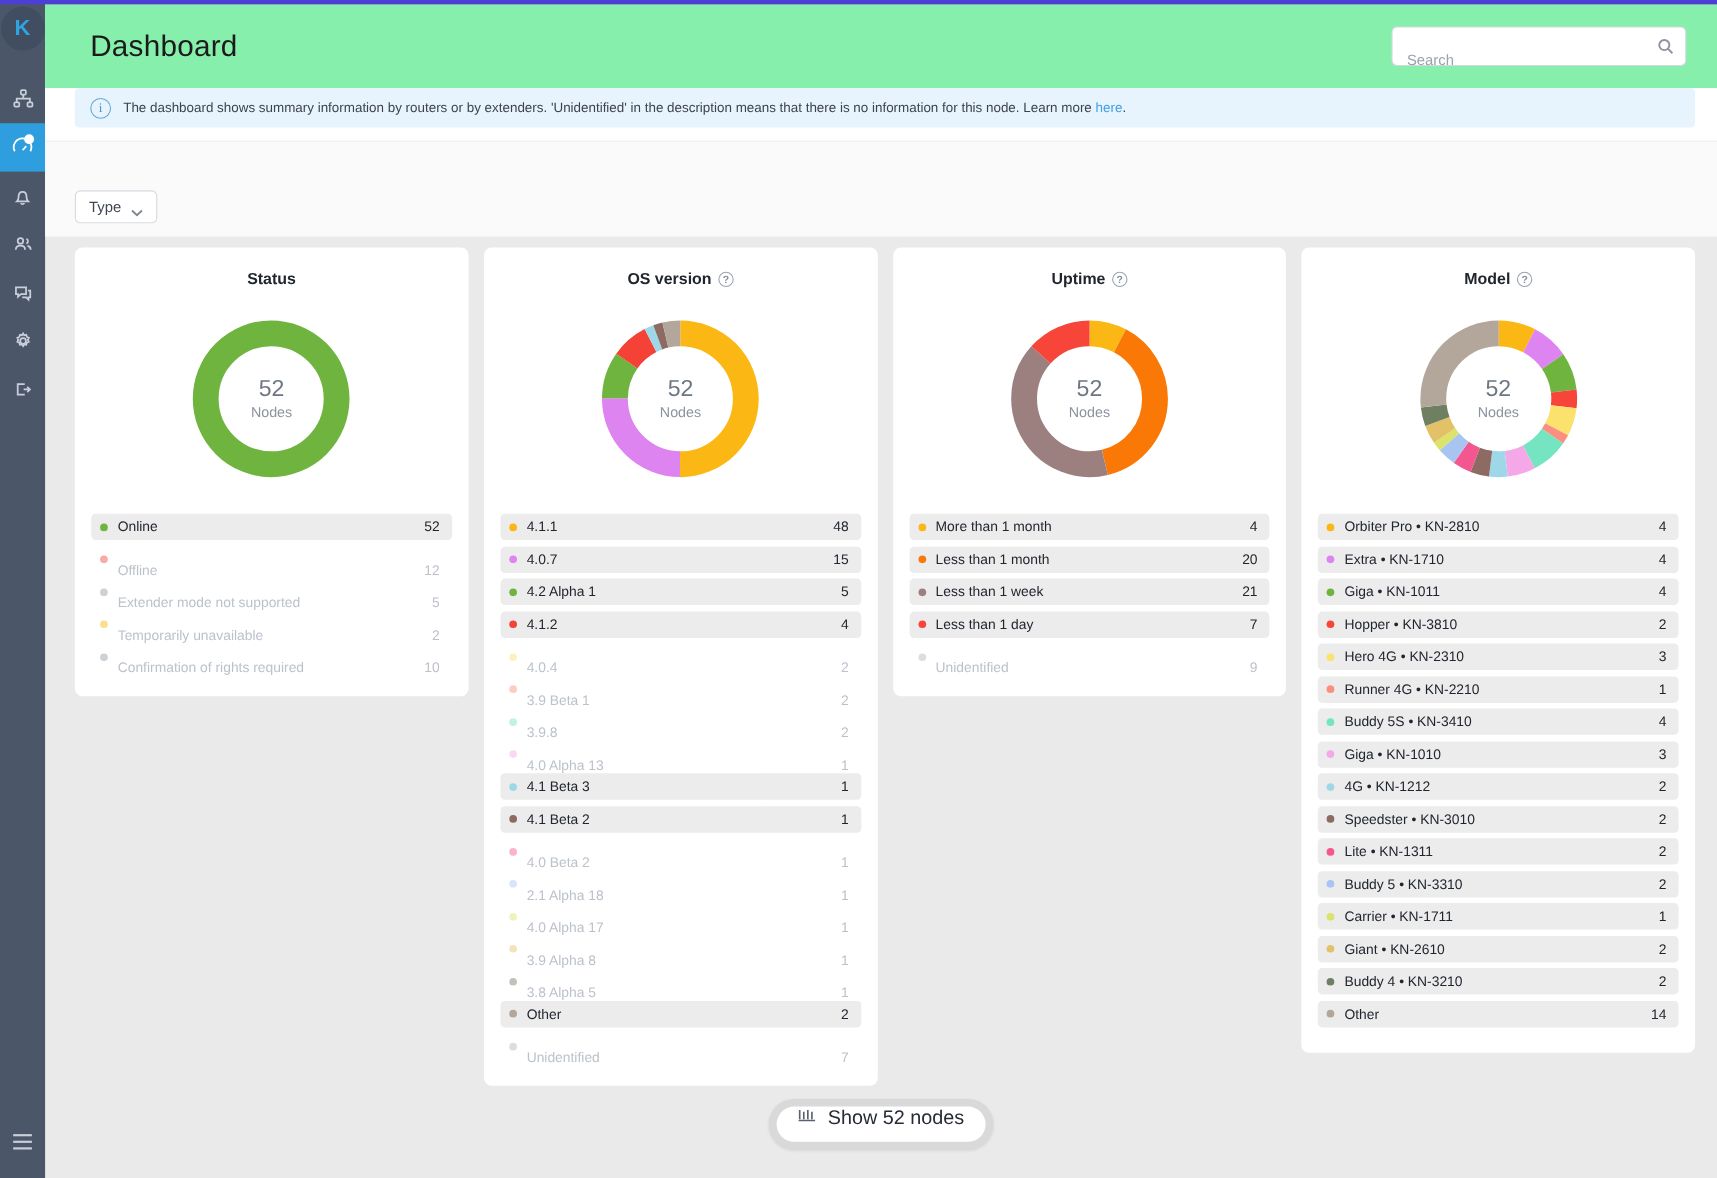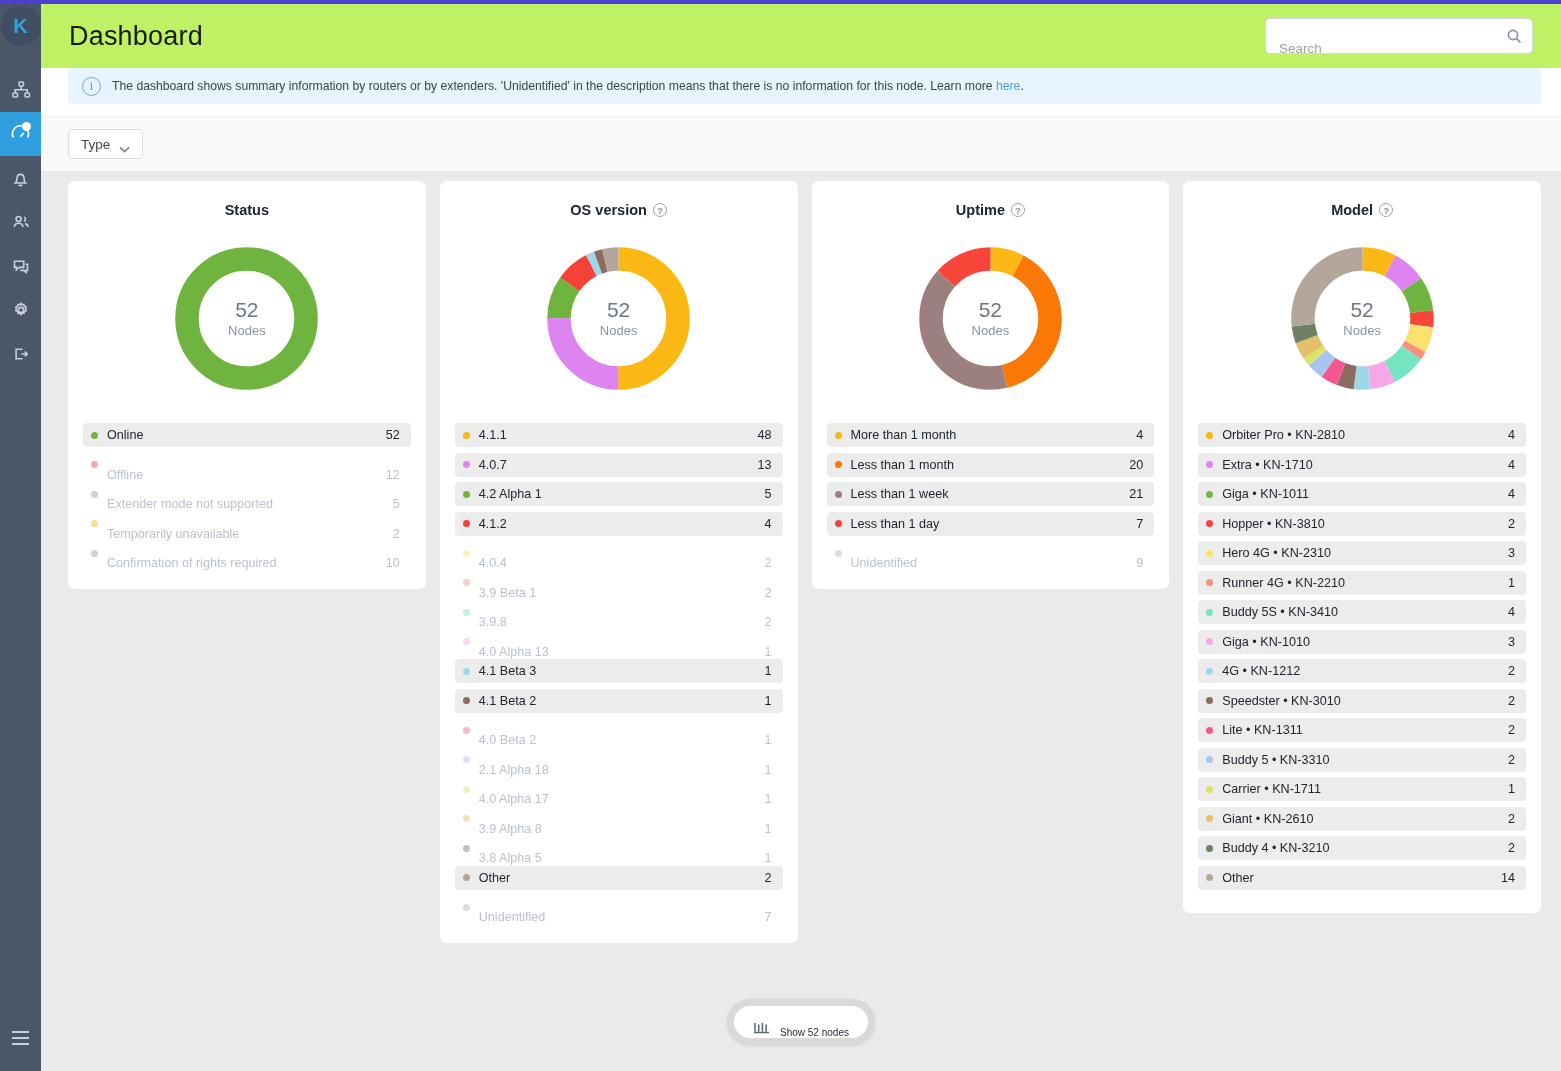--- a/index.html
+++ b/index.html
@@ -38,22 +38,22 @@
     border-radius: 50%; background: #ffffff;
   }
   .sidebar-bottom { margin-top: auto; margin-bottom: 18px; }
   .hamburger { width: 41px; height: 30px; display: flex; flex-direction: column;
     align-items: center; justify-content: center; gap: 4px; cursor: pointer; }
   .hamburger span { display: block; width: 17px; height: 2px; background: #c8cfda; }
 
   
   .main { position: absolute; left: 41px; top: 4px; right: 0; bottom: 0; }
   .header {
-    height: 64px; background: #bef264; display: flex; align-items: center;
-    padding: 0 28px 0 28px; justify-content: space-between;
+    height: 76px; background: #86efac; display: flex; align-items: center;
+    padding: 0 28px 0 41px; justify-content: space-between;
   }
   .page-title { font-size: 27px; color: #1b1b1b; font-weight: 400; letter-spacing: 0.2px; }
   .search-box {
     width: 268px; height: 36px; border: 1px solid #d4d9e0; border-radius: 5px;
     display: flex; align-items: center; padding: 0 10px 0 13px; background: #fff;
   }
   .search-box input {
     border: none; outline: none; flex: 1; font-size: 13.5px; color: #444;
     font-family: "Liberation Sans", sans-serif; background: transparent; margin-top: 25px;
   }
@@ -73,21 +73,21 @@
     font-family: "Liberation Serif", serif; flex: 0 0 auto; margin-right: 11px;
   }
   .banner .txt { font-size: 12.2px; color: #3b4350; }
   .banner .txt a { color: #42a0e3; text-decoration: none; }
 
   
   .filter-bar { background: #fafafa; padding: 12px 0 12px 27px; border-top: 1px solid #f0f0f0;}
   .type-btn {
     display: inline-flex; align-items: center; gap: 9px; height: 30px;
     border: 1px solid #d6dae1; border-radius: 5px; background: #fff;
-    padding: 0 12px; font-size: 13.5px; color: #3f4652; cursor: pointer;
+    padding: 0 12px; font-size: 13.5px; color: #3f4652; cursor: pointer; margin-top: 32px;
   }
   .chev { width: 11px; height: 7px; }
   .chev svg { stroke: #7d8694; fill: none; stroke-width: 1.7; }
 
   
   .cards {
     display: flex; gap: 14px; padding: 10px 20px 0 27px; align-items: flex-start;
   }
   .card {
     background: #ffffff; border-radius: 7px; flex: 1 1 0; min-width: 0;
@@ -130,22 +130,22 @@
   .bottom-bar {
     position: absolute; left: 0; right: 0; bottom: 26px;
     display: flex; justify-content: center; pointer-events: none;
   }
   .show-nodes-pill {
     background: #d9d9d9; border-radius: 24px; padding: 7px;
     pointer-events: auto; box-shadow: 0 1px 3px rgba(0,0,0,0.10);
   }
   .show-nodes-btn {
     background: #ffffff; border-radius: 18px; height: 32px; padding: 0 19px;
-    display: flex; align-items: flex-end; gap: 10px; cursor: pointer;
-    font-size: 10px; color: #262c35; border: none;
+    display: flex; align-items: flex-start; gap: 10px; cursor: pointer;
+    font-size: 18px; color: #262c35; border: none;
     font-family: "Liberation Sans", sans-serif;
   }
   .nodes-icon svg { stroke: #5a6270; fill: none; stroke-width: 1.5; }
 </style>
 </head>
 <body>
 
 <div class="top-accent"></div>
 
 <div class="sidebar">
@@ -311,21 +311,21 @@
         </div>
         <div class="legend">
           <div class="legend-row hi">
             <span class="legend-dot" style="background: rgb(251, 183, 19);"></span>
             <span class="legend-label">4.1.1</span>
             <span class="legend-val">48</span>
           </div>
           <div class="legend-row hi">
             <span class="legend-dot" style="background: rgb(221, 132, 240);"></span>
             <span class="legend-label">4.0.7</span>
-            <span class="legend-val">13</span>
+            <span class="legend-val">15</span>
           </div>
           <div class="legend-row hi">
             <span class="legend-dot" style="background: rgb(111, 180, 63);"></span>
             <span class="legend-label">4.2 Alpha 1</span>
             <span class="legend-val">5</span>
           </div>
           <div class="legend-row hi">
             <span class="legend-dot" style="background: rgb(244, 67, 54);"></span>
             <span class="legend-label">4.1.2</span>
             <span class="legend-val">4</span>

